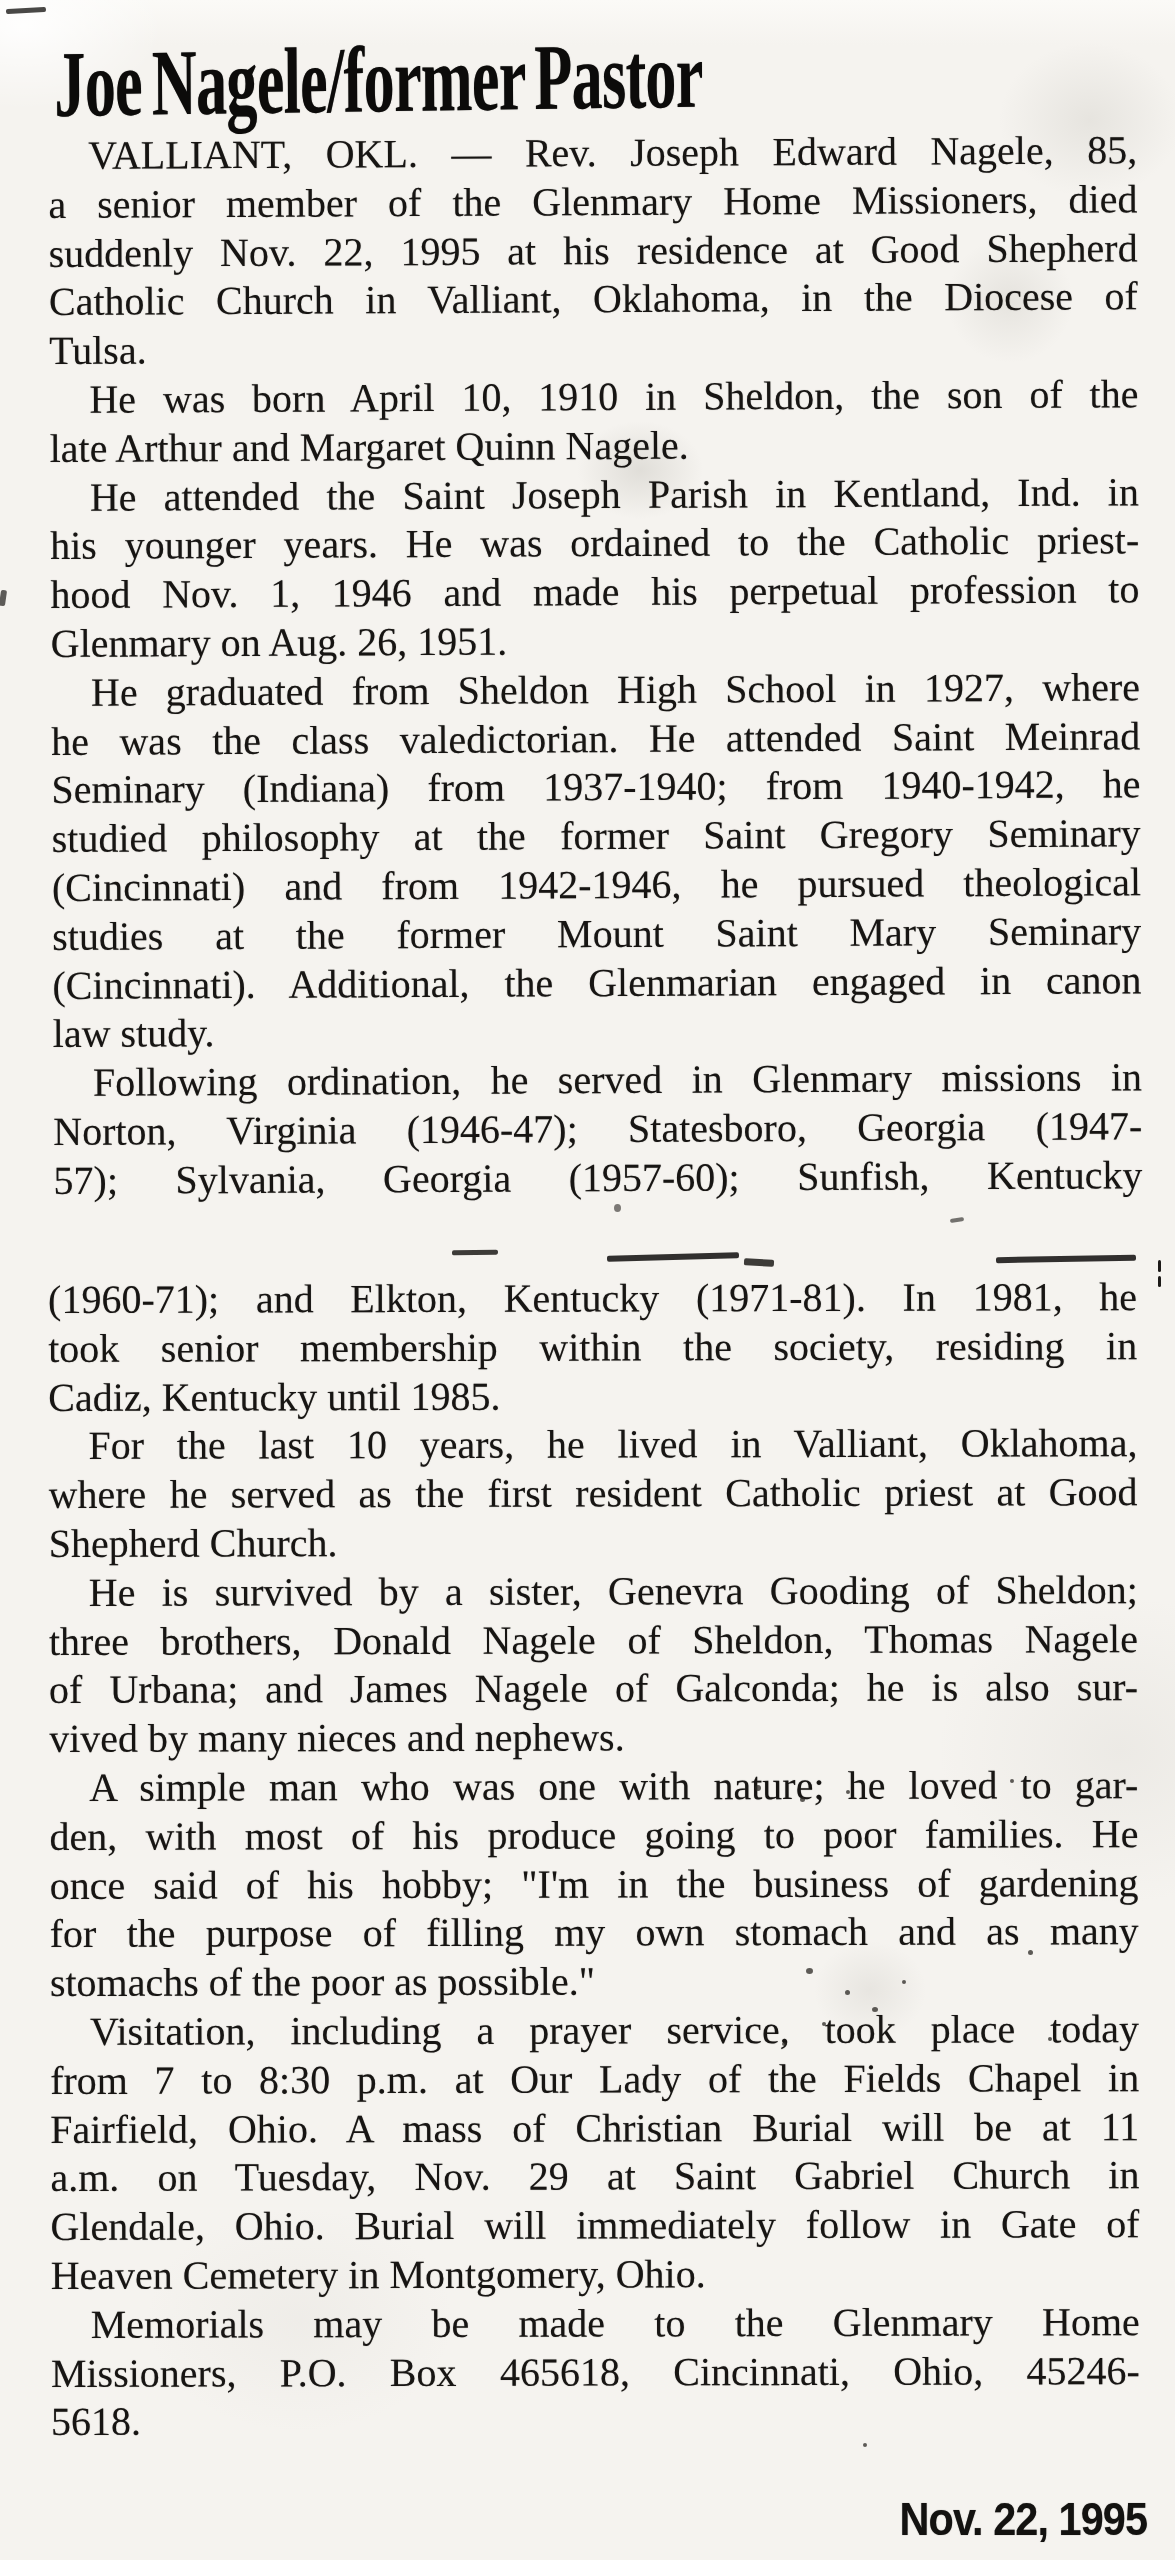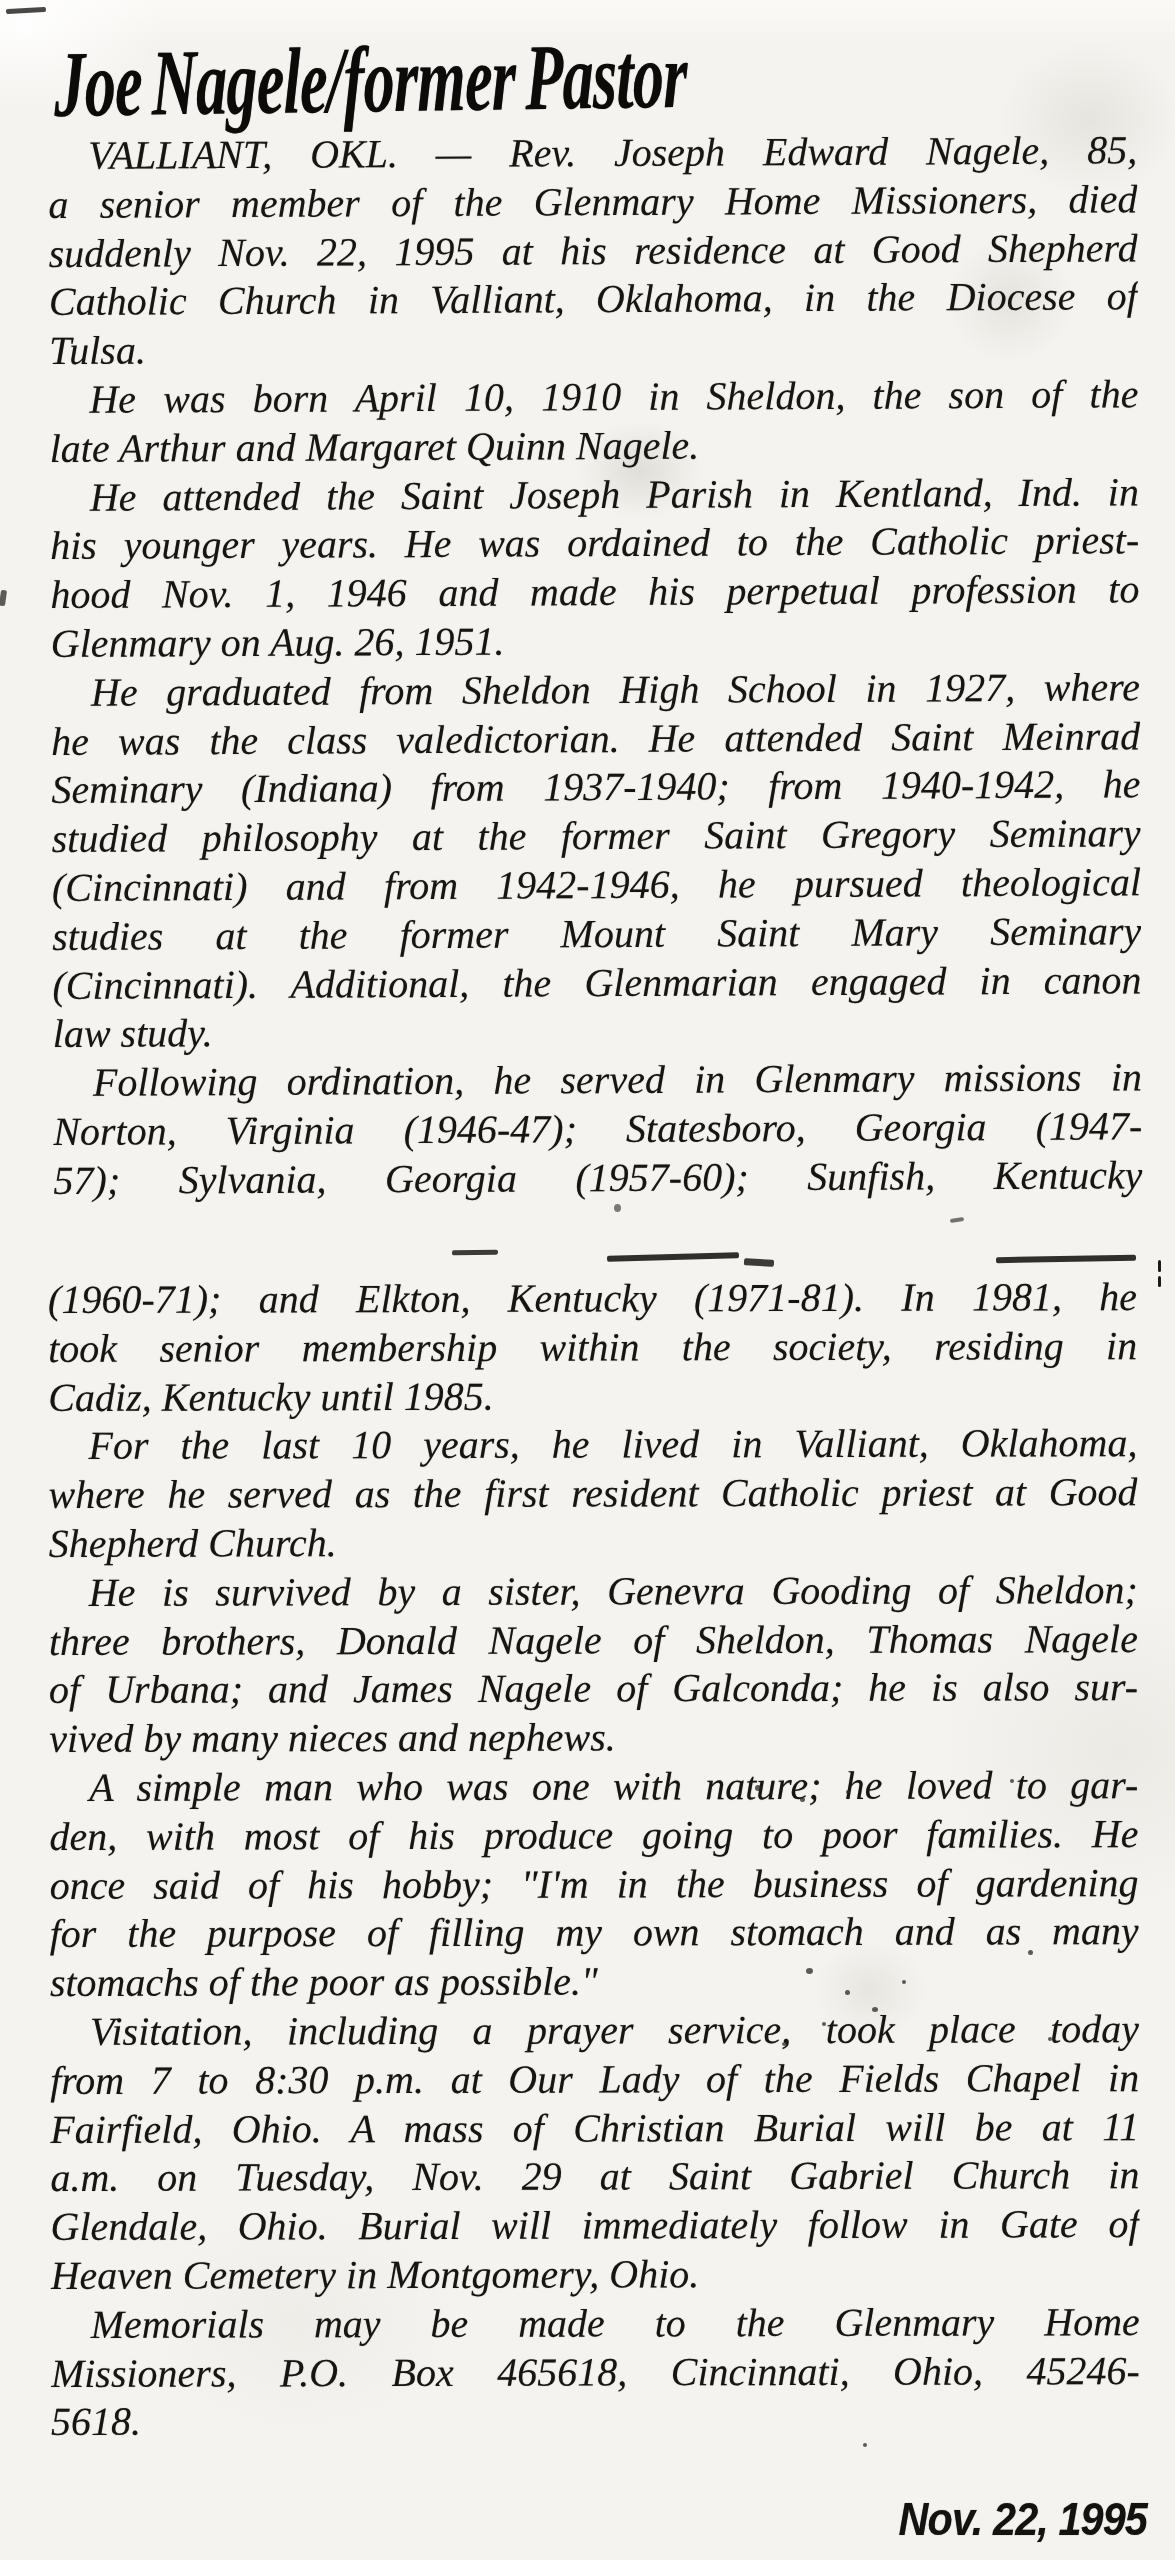--- a/index.html
+++ b/index.html
@@ -10,21 +10,20 @@
     position:absolute;inset:0;
     background:
       radial-gradient(200px 120px at 2% 1%, rgba(255,255,255,0.9), rgba(255,255,255,0) 70%),
       radial-gradient(90px 70px at 640px 470px, rgba(170,167,158,0.28), rgba(170,167,158,0) 70%),
       radial-gradient(90px 90px at 1010px 300px, rgba(175,172,163,0.22), rgba(175,172,163,0) 70%),
       radial-gradient(130px 110px at 1090px 120px, rgba(178,175,166,0.22), rgba(178,175,166,0) 70%),
       radial-gradient(80px 70px at 870px 1990px, rgba(170,167,158,0.18), rgba(170,167,158,0) 70%),
       radial-gradient(260px 220px at 1120px 1750px, rgba(182,179,170,0.14), rgba(182,179,170,0) 70%),
       radial-gradient(220px 160px at 300px 2320px, rgba(185,182,173,0.10), rgba(185,182,173,0) 70%),
       linear-gradient(180deg, #fbfaf7 0px, #f5f3ef 45px, #f5f3ef 100%);
-    font-style: italic;
   }
 
   .headline{
     position:absolute;left:54px;top:30px;
     font-size:94px;font-weight:bold;color:#0c0b0a;
     letter-spacing:-1px;word-spacing:-0.08em;white-space:nowrap;
     transform:scaleX(0.66) rotate(-0.55deg);transform-origin:left top;
     text-shadow:0 0 1px rgba(10,9,8,0.55);
   }
 

